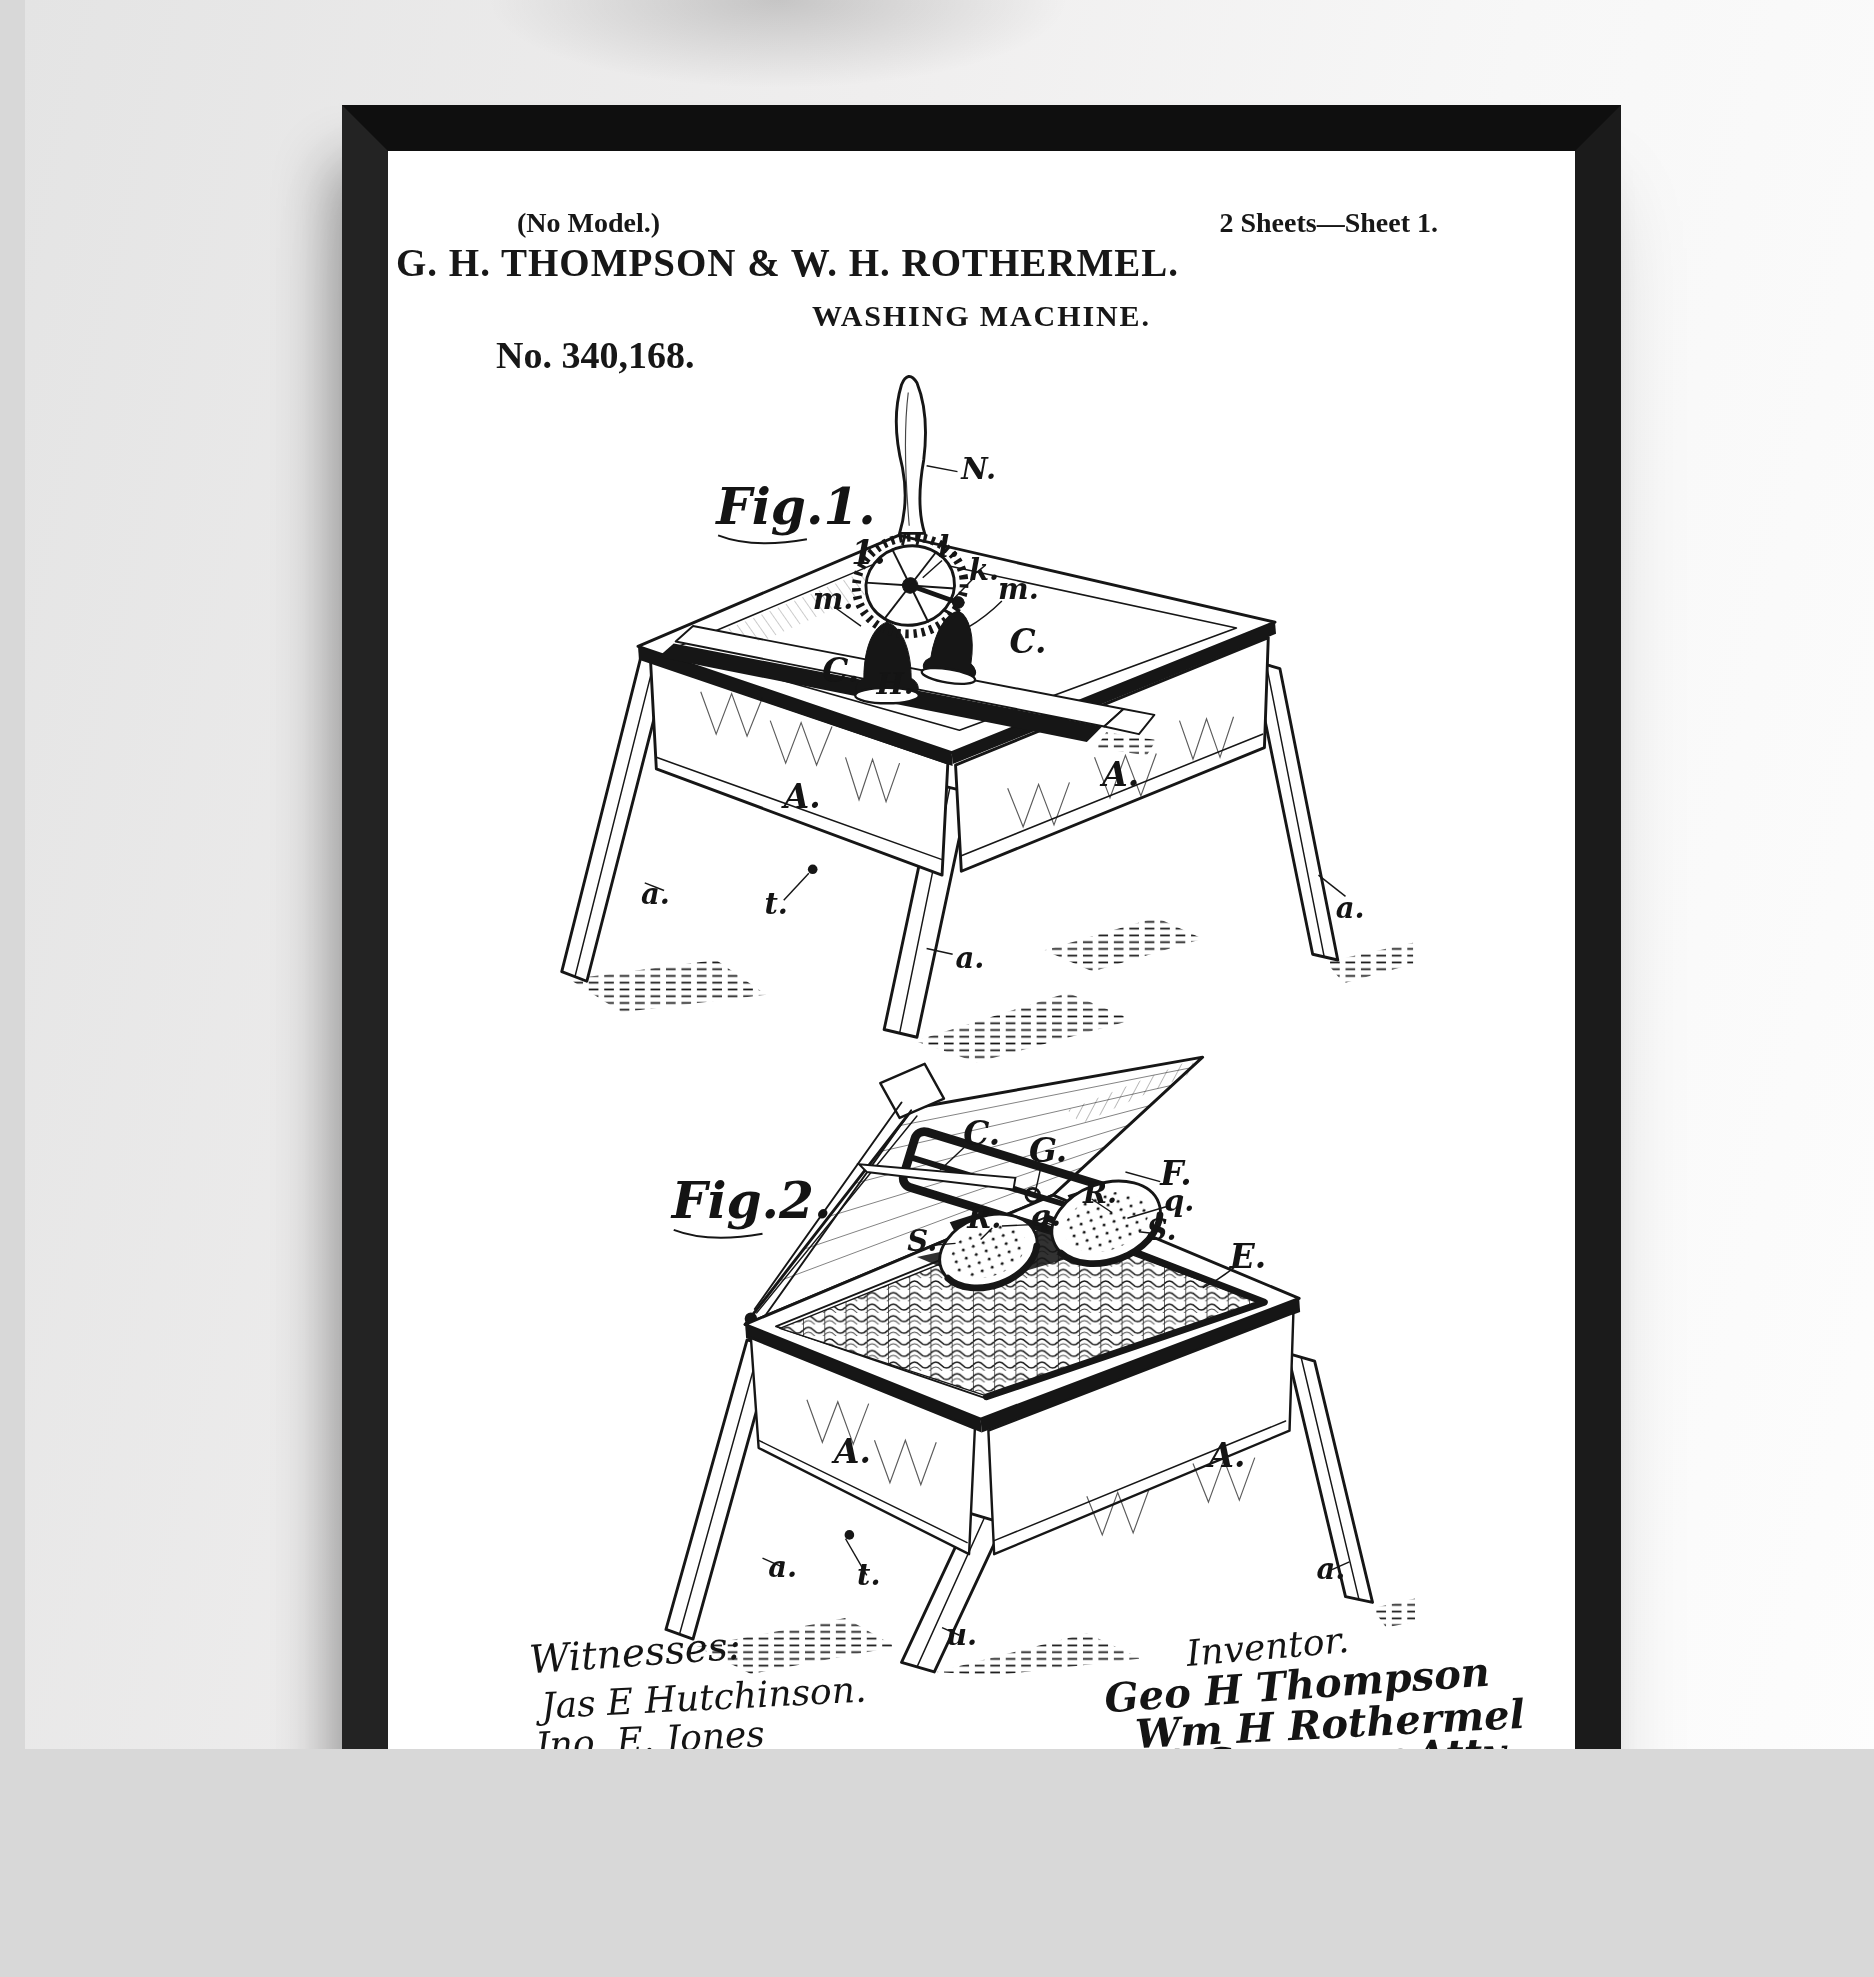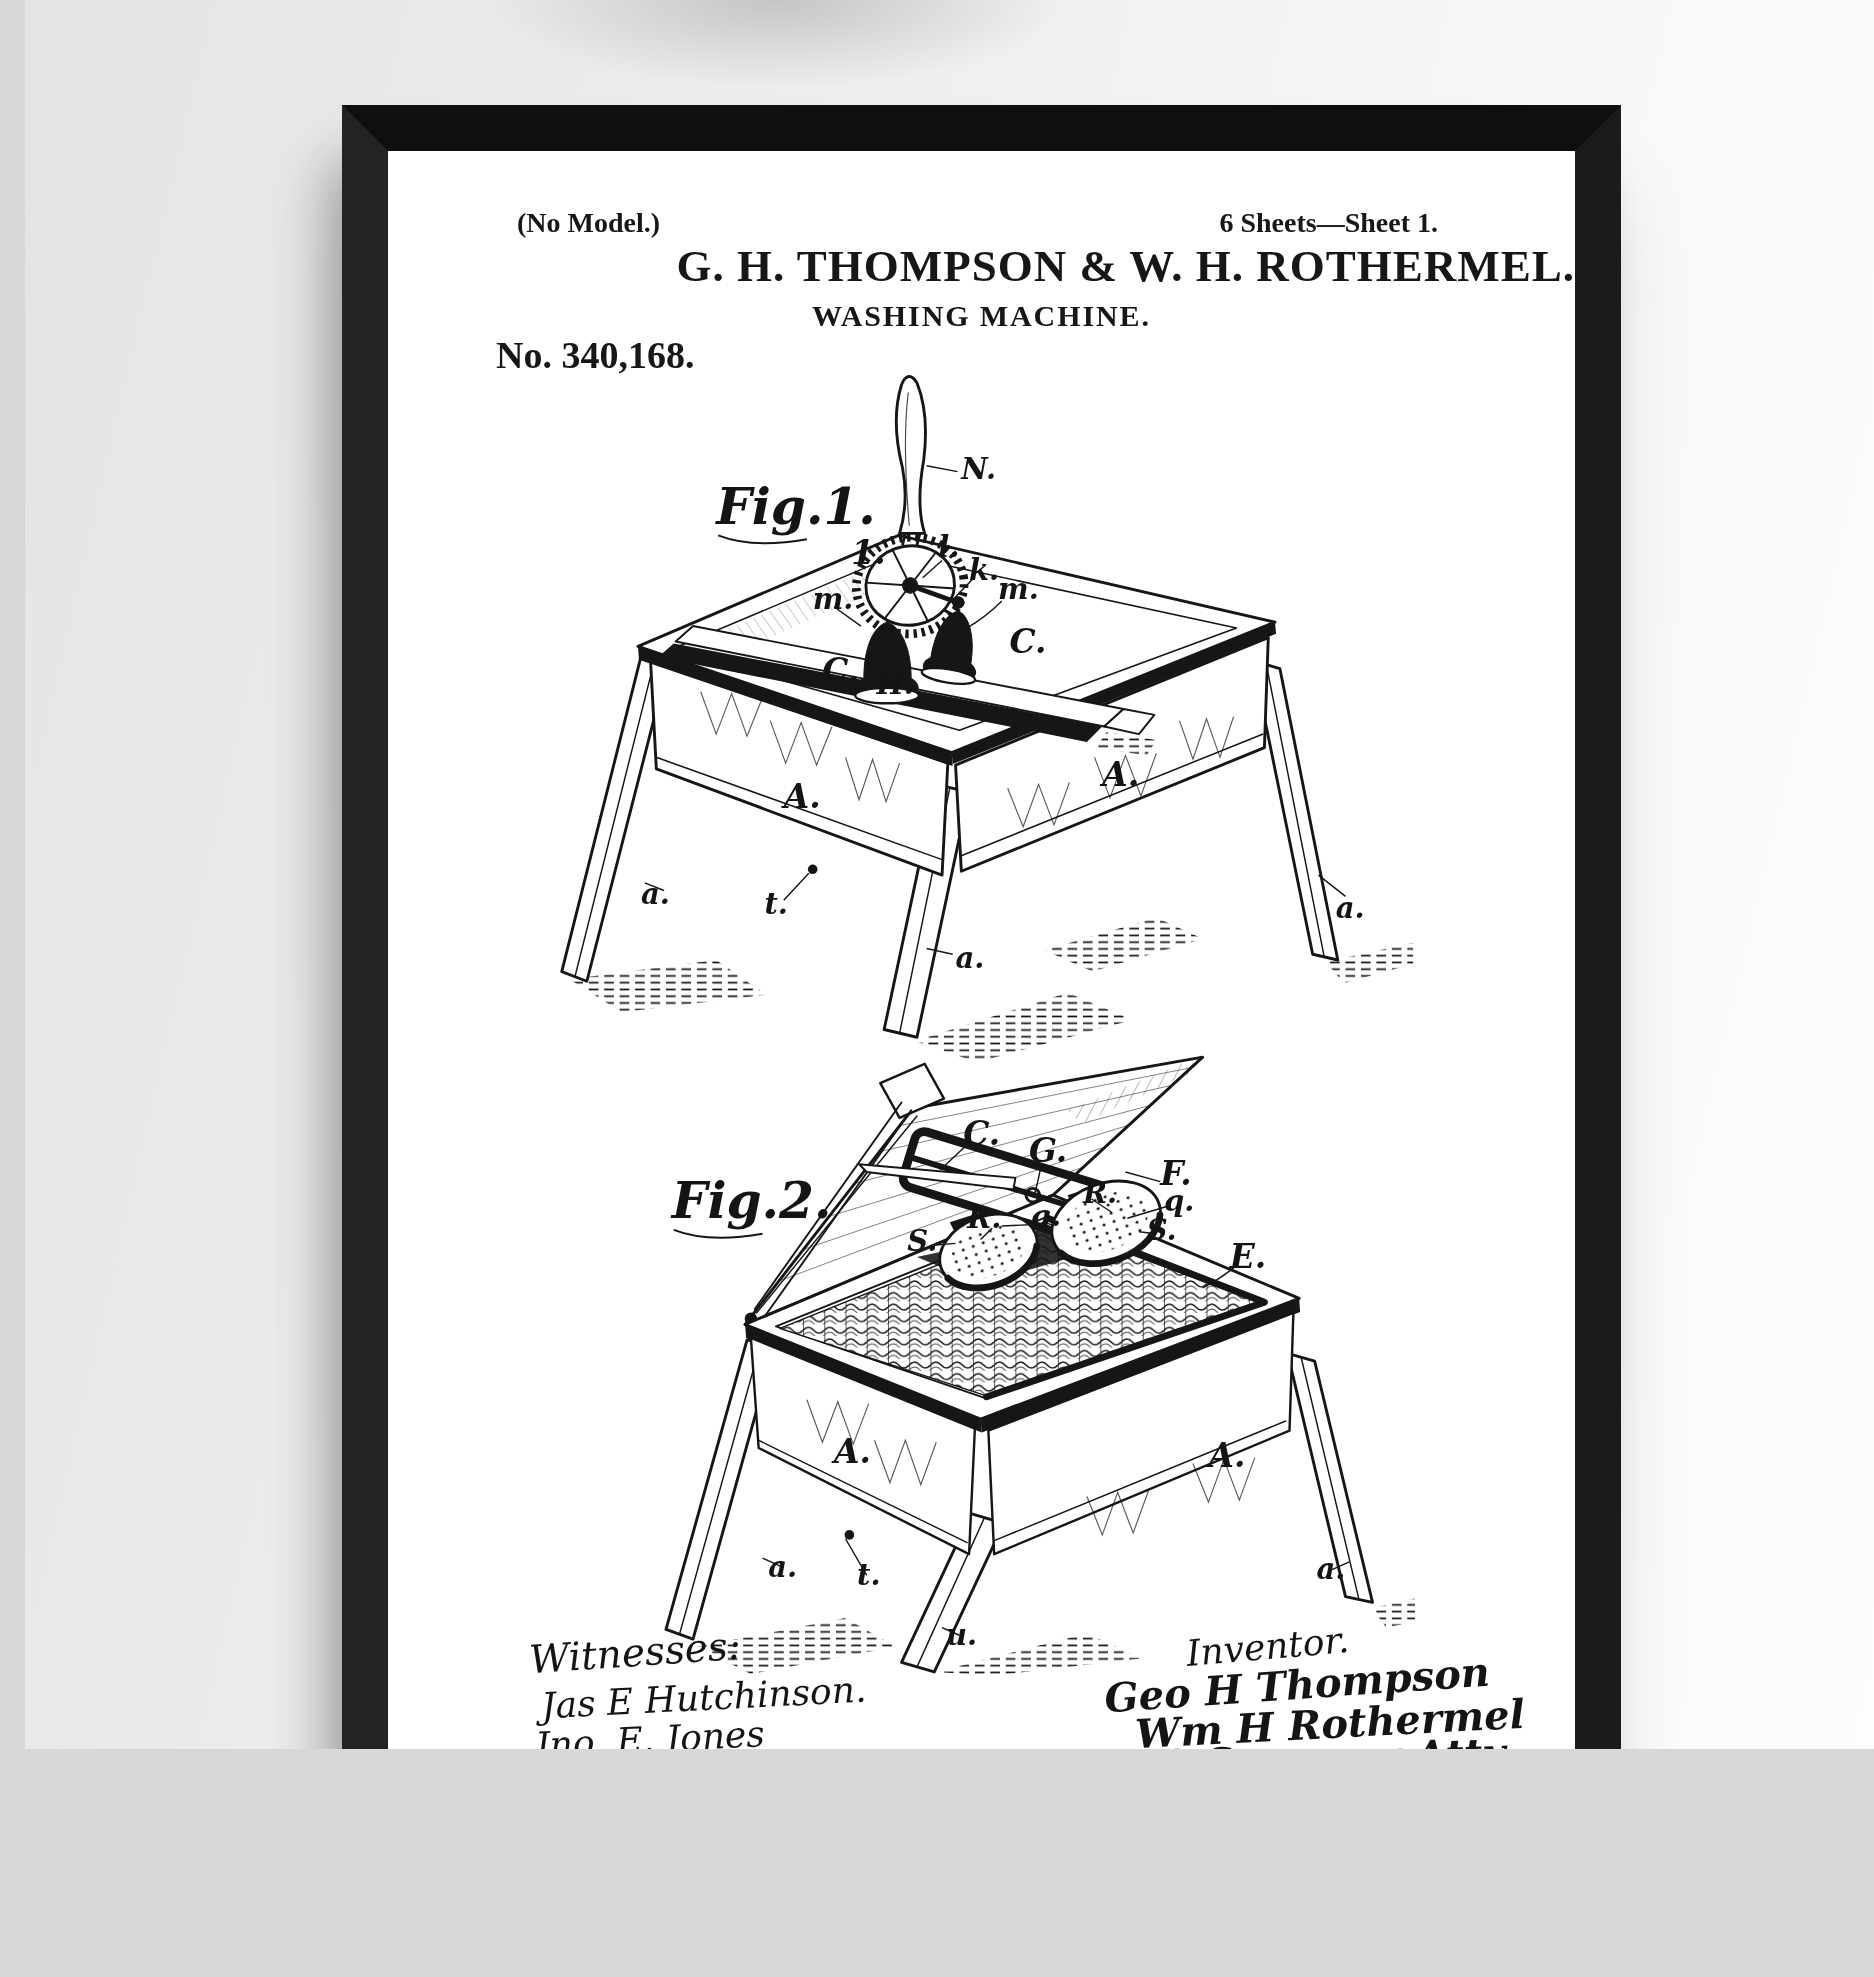--- a/index.html
+++ b/index.html
@@ -17,21 +17,21 @@
     border:46px solid;
     border-color:var(--frame-top,#0f0f0f) var(--frame-right,#1b1b1b) var(--frame-bottom,#151515) var(--frame-left,#232323);
     background:var(--paper,#ffffff);
     box-shadow:-29px 39px 53px -17.4px rgba(0,0,0,.30), 0 63px 87px -29px rgba(0,0,0,.22);
   }
   #paper{position:absolute;inset:0;background:var(--paper,#ffffff);color:var(--ink,#161616);}
   .slab{position:absolute;font-family:"Liberation Serif","DejaVu Serif",serif;font-weight:700;color:#171717;white-space:nowrap;}
   .script{position:absolute;font-family:"DejaVu Serif",serif;font-style:italic;white-space:nowrap;color:#141414;}
   #no-model{left:129px;top:56px;font-size:28px;}
   #sheet-info{right:137px;top:56px;font-size:28px;}
-  #inventors-line{left:8px;right:0;top:89px;text-align:right;font-size:45px;letter-spacing:1px;}
+  #inventors-line{left:8px;right:0;top:89px;text-align:left;font-size:39px;letter-spacing:1px;}
   #doc-title{left:0;right:0;top:148px;text-align:center;font-size:30px;letter-spacing:1.9px;}
   #patent-number{left:108px;top:182px;font-size:38px;}
   #patent-date{right:147px;top:182px;font-size:42px;}
   #witnesses-heading{left:141px;top:1479px;font-size:39px;transform:rotate(-4deg);}
   #witness-1{left:153px;top:1526px;font-size:36px;transform:rotate(-3deg);}
   #witness-2{left:147px;top:1568px;font-size:36px;transform:rotate(-3deg);}
   #inventor-heading{left:798px;top:1475px;font-size:36px;transform:rotate(-5deg);}
   .sig{font-weight:700;}
   #sig-1{left:716px;top:1510px;font-size:40px;transform:rotate(-4deg);}
   #sig-2{left:747px;top:1549px;font-size:40px;transform:rotate(-3deg);}
@@ -44,21 +44,21 @@
   .lbl2{font-size:34px;}
 </style>
 </head>
 <body>
 
 <div id="stage">
   <div id="frame">
     <div id="paper">
 
       <div class="slab" id="no-model">(No Model.)</div>
-      <div class="slab" id="sheet-info">6 Sheets—Sheet 1.</div>
+      <div class="slab" id="sheet-info">2 Sheets—Sheet 1.</div>
       <div class="slab" id="inventors-line">G. H. THOMPSON &amp; W. H. ROTHERMEL.</div>
       <div class="slab" id="doc-title">WASHING MACHINE.</div>
       <div class="slab" id="patent-number">No. 340,168.</div>
 
       <svg id="fig1" viewBox="0 0 920 790">
         <defs>
           <pattern id="f1shadow" width="16" height="7" patternUnits="userSpaceOnUse">
             <line x1="0" y1="3.5" x2="10" y2="3.5" stroke="#161616" stroke-width="1.8"></line>
           </pattern>
           <pattern id="f1hatch" width="9" height="9" patternUnits="userSpaceOnUse" patternTransform="rotate(-35)">

